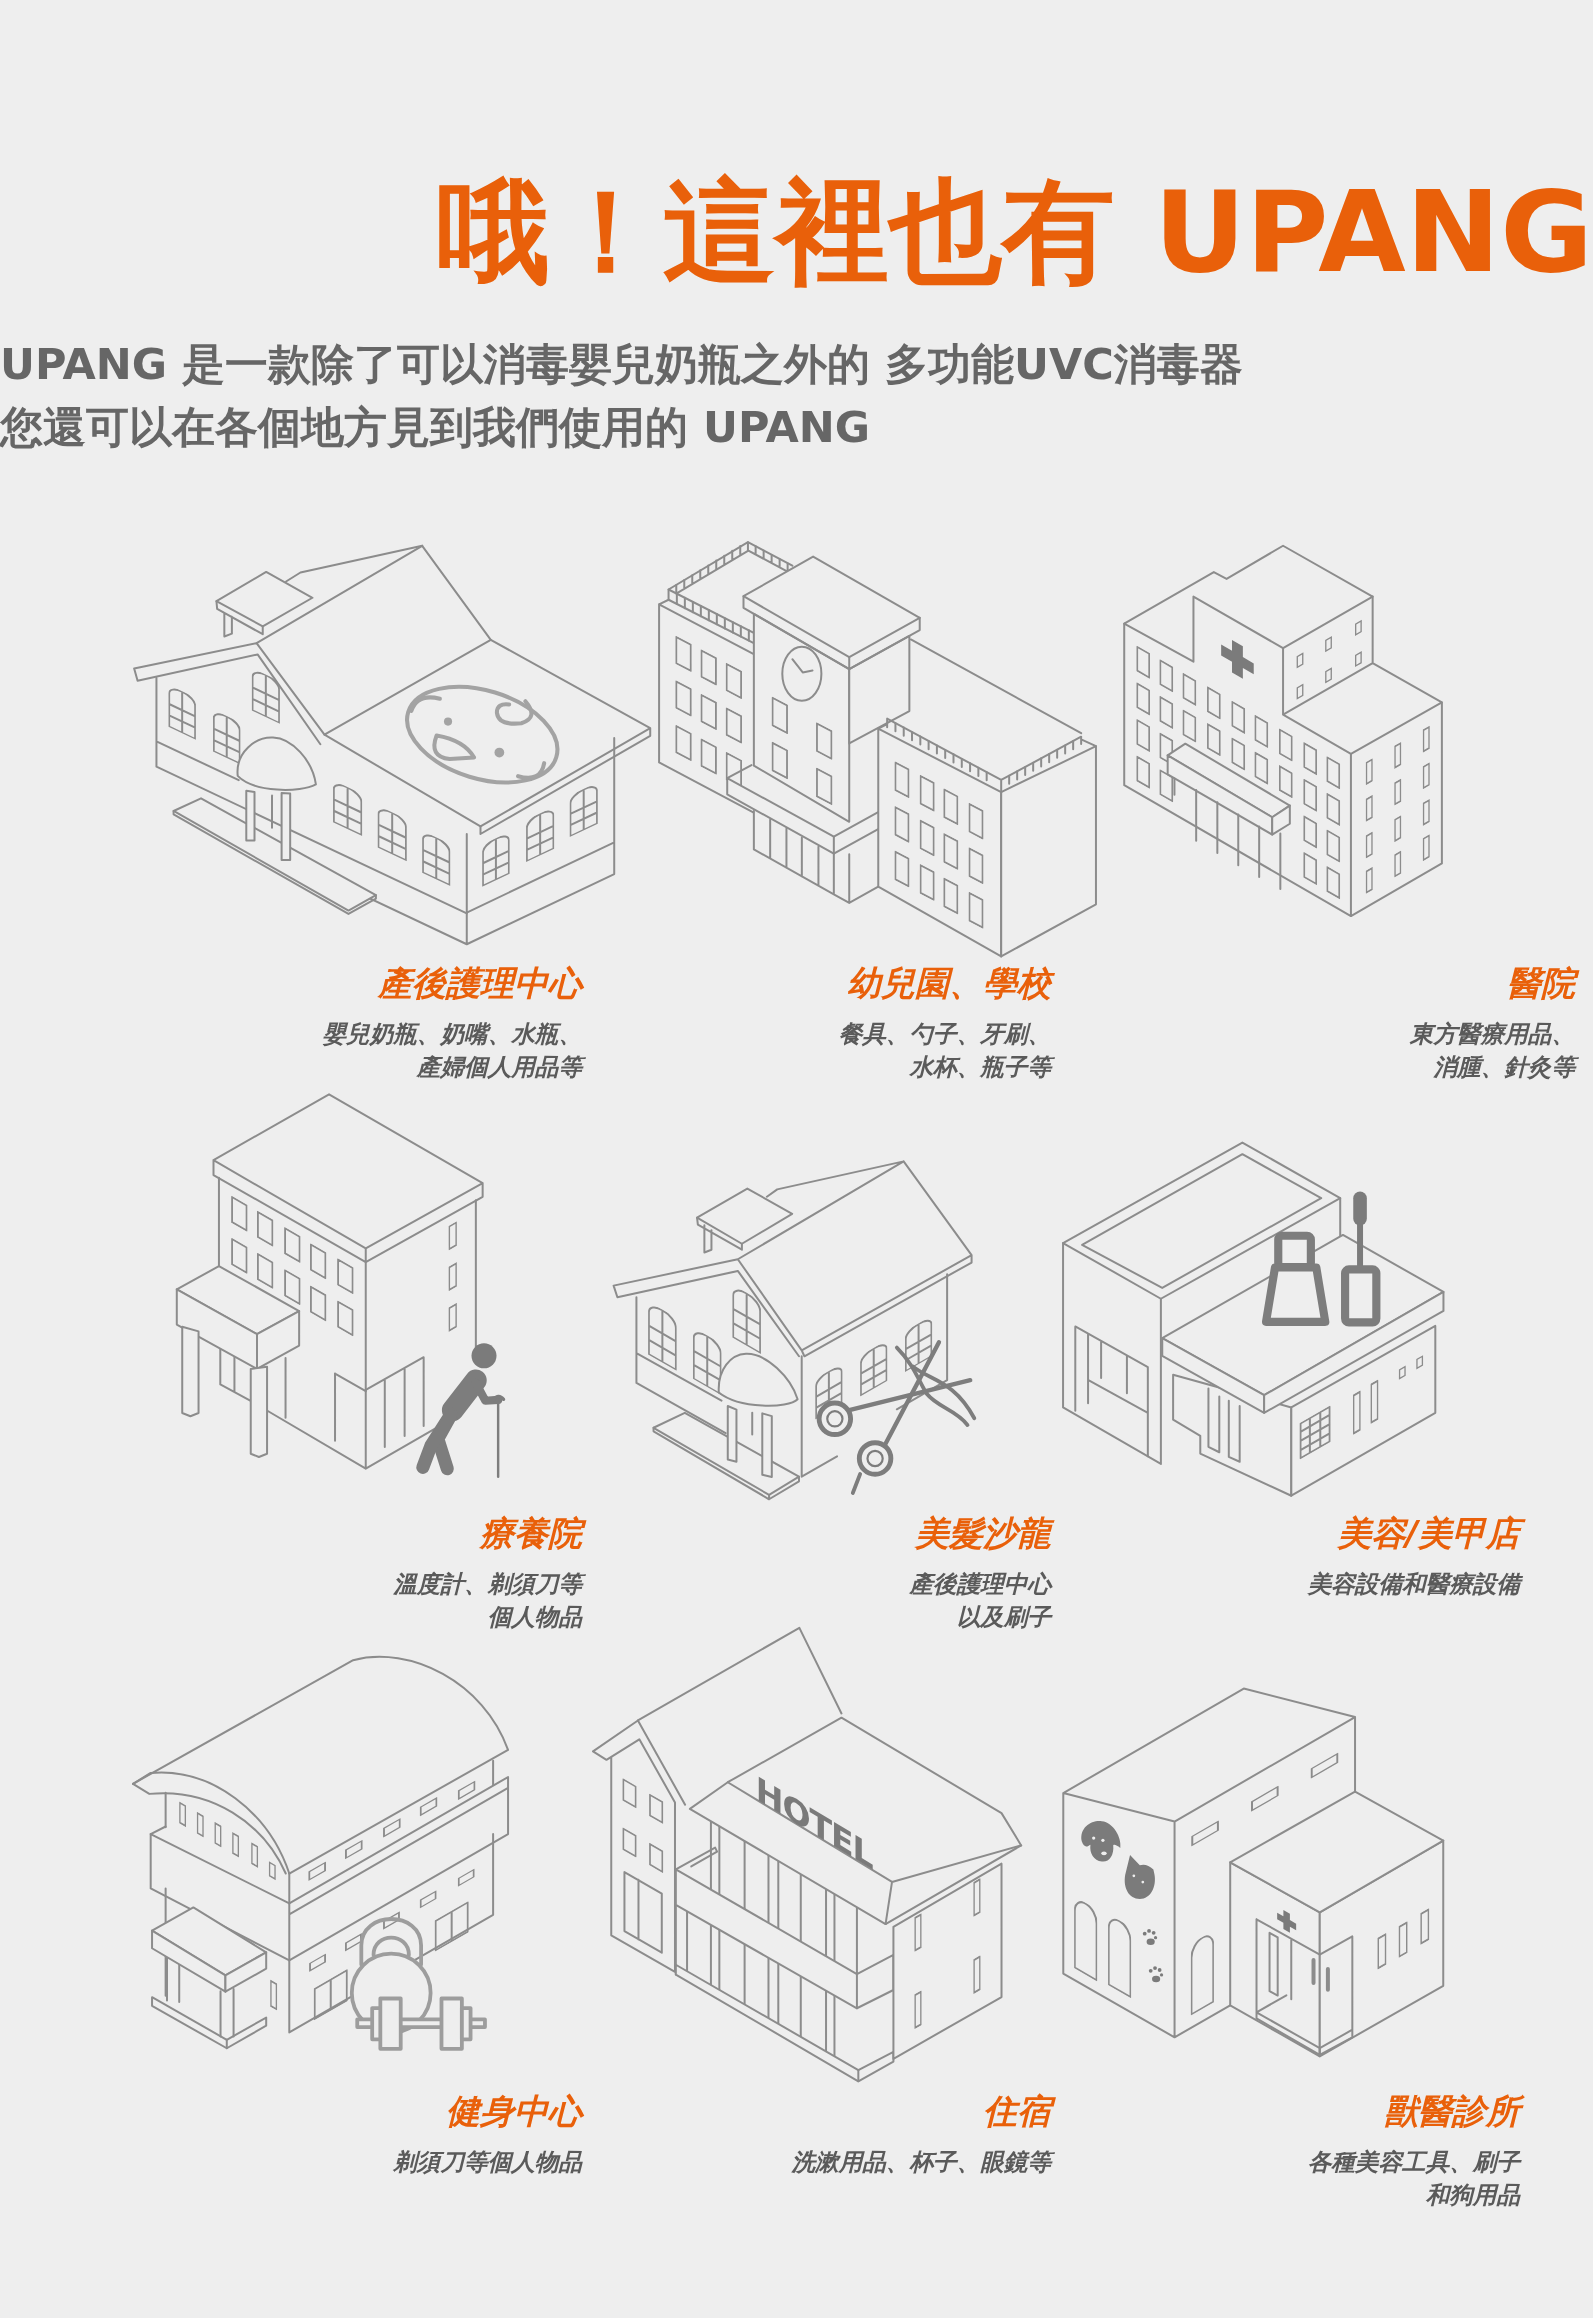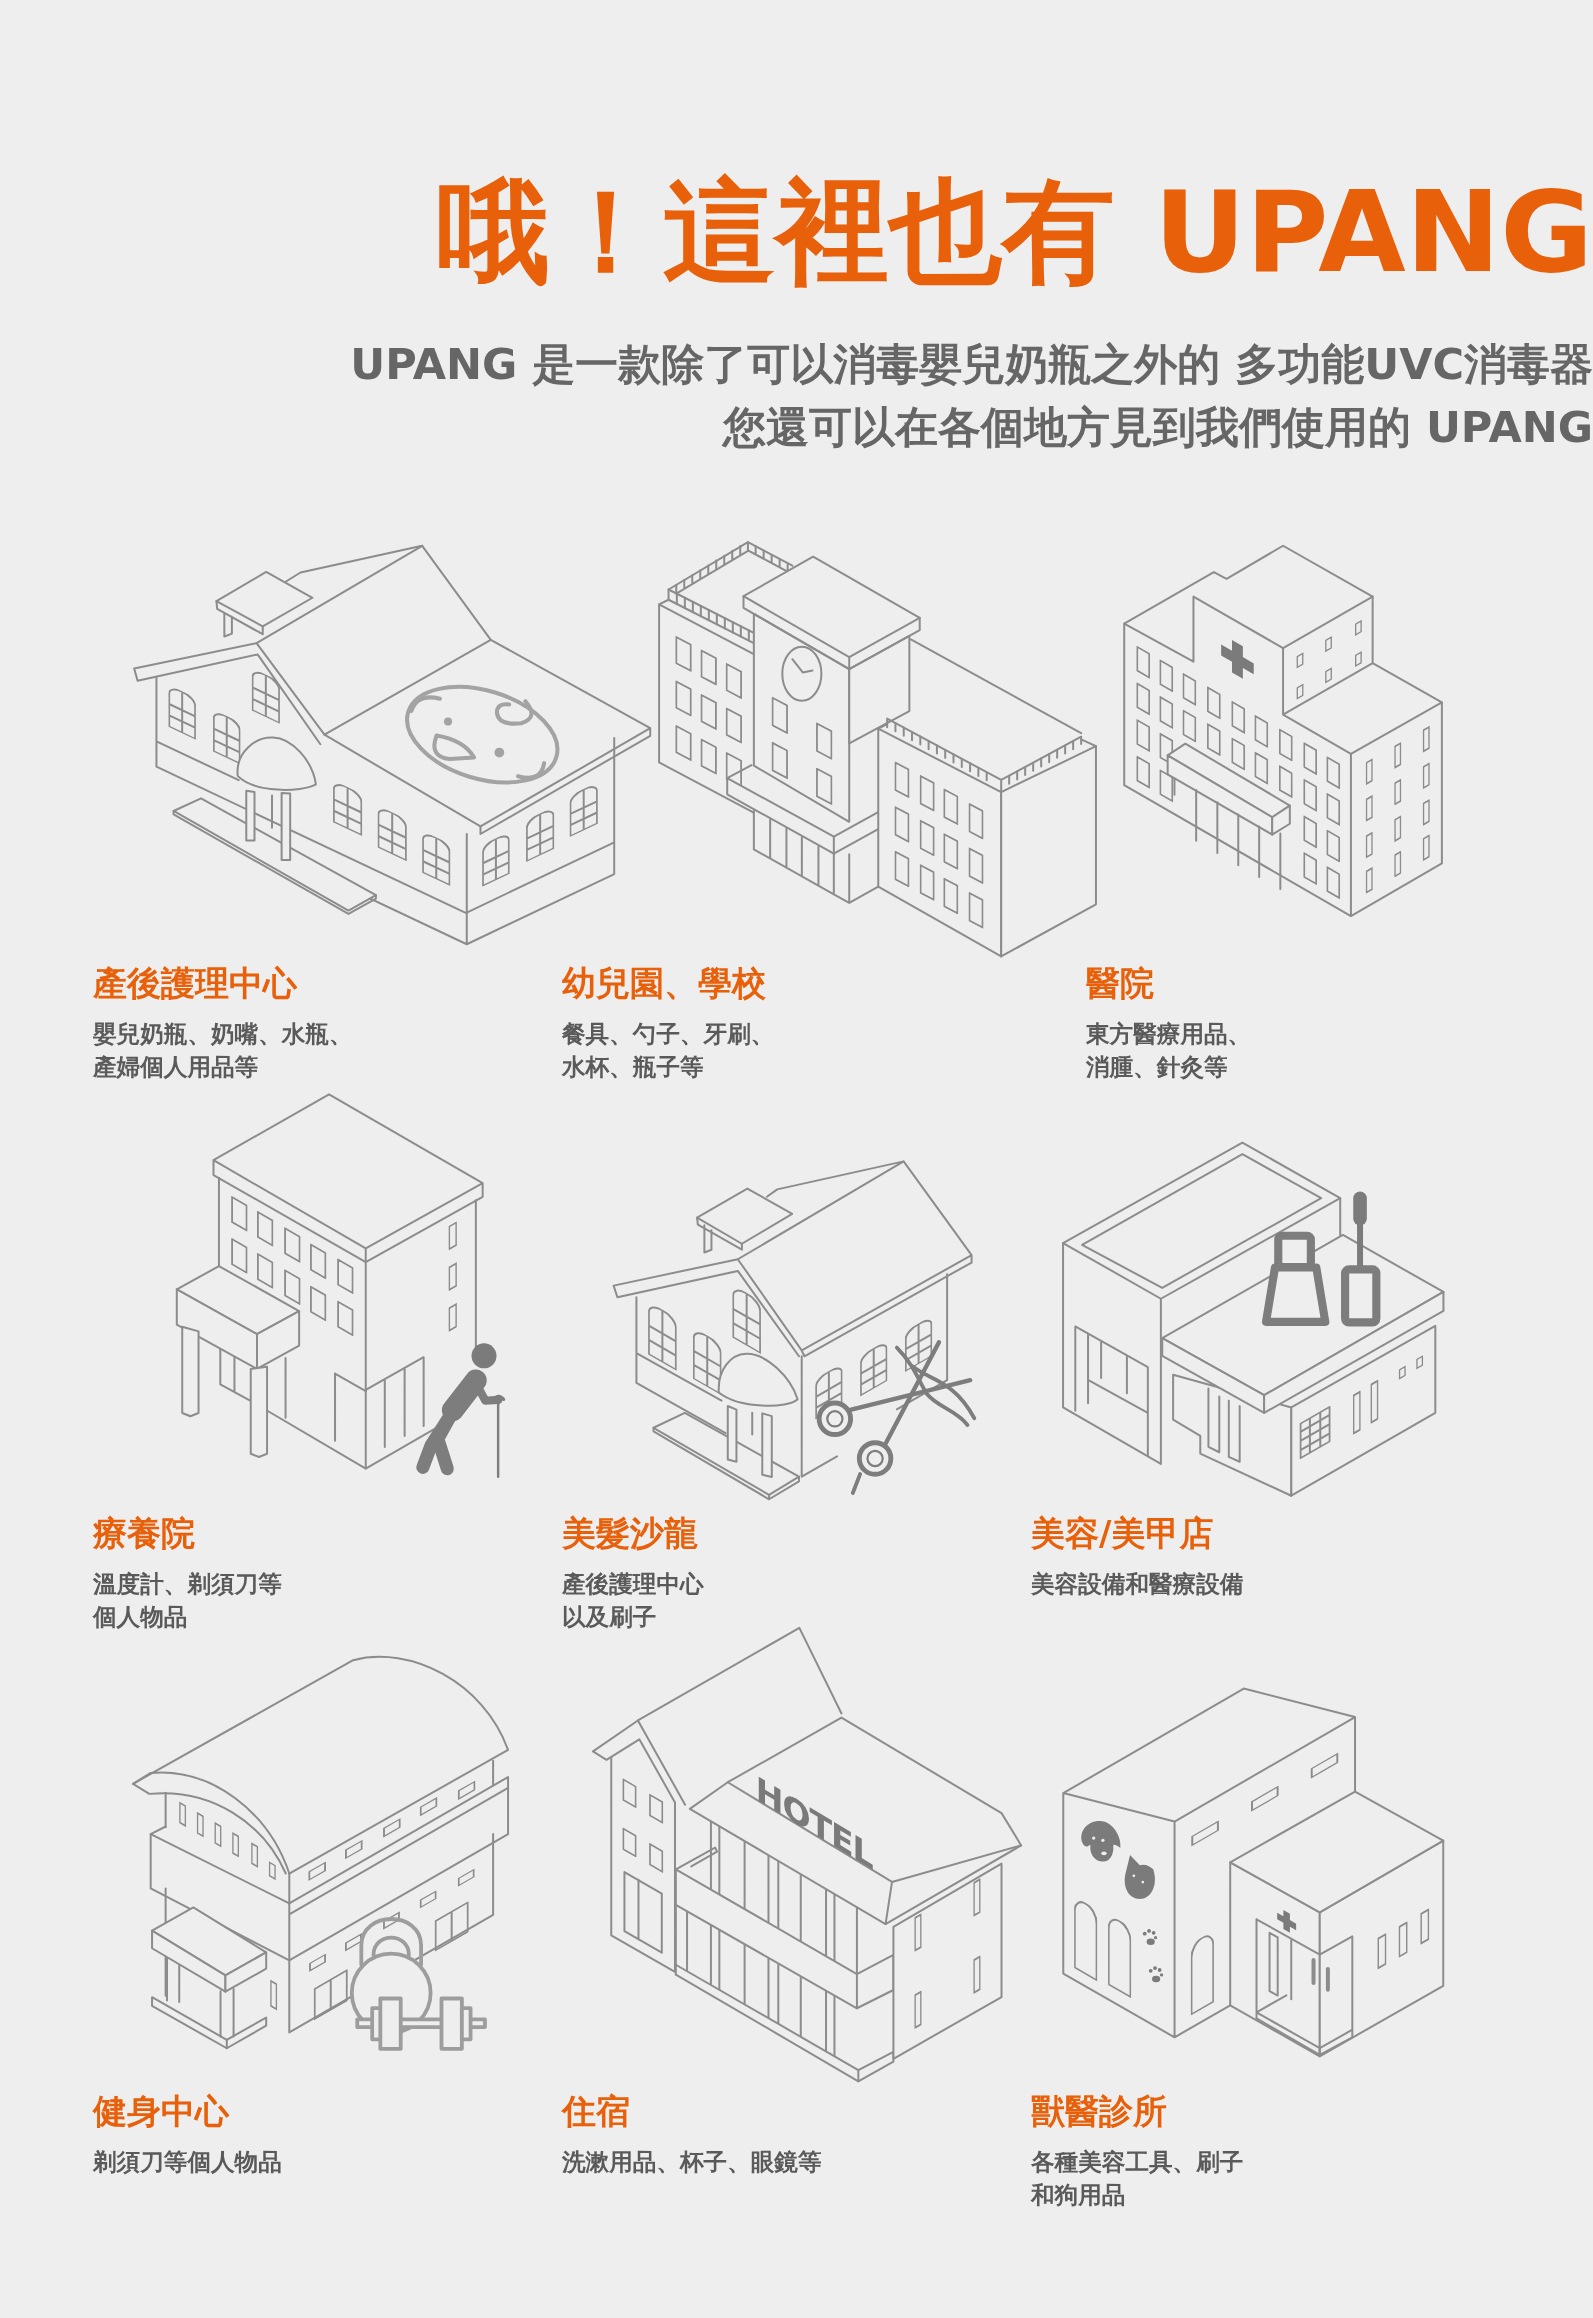--- a/index.html
+++ b/index.html
@@ -8,26 +8,26 @@
     background:#EEEEEE;
     font-family:"DejaVu Sans","Liberation Sans",sans-serif;
   }
   .title {
     position:absolute; left:0; top:163px; width:1593px;
     text-align:right; font-size:113px; line-height:139px;
     font-weight:bold; color:#E9600A; white-space:nowrap;
   }
   .subtitle {
     position:absolute; left:0; top:333px; width:1593px;
-    text-align:right; font-size:43px; line-height:63px;
+    text-align:left; font-size:43px; line-height:63px;
     font-weight:bold; color:#666666;
   }
   .subtitle div { white-space:nowrap; }
   .label {
-    position:absolute; width:489px; text-align:left;
+    position:absolute; width:489px; text-align:right;font-style:italic;
   }
   .label .ct {
     font-size:34px; line-height:41px; font-weight:bold; color:#E9600A; white-space:nowrap;
   }
   .label .cd {
     margin-top:14px; font-size:23.6px; line-height:33px; font-weight:bold; color:#5a5a5a;
   }
   .label .cd div { white-space:nowrap; }
   svg.ill { position:absolute; overflow:visible; }
   .ln { stroke:#8c8c8c; fill:none; stroke-width:2; stroke-linejoin:round; stroke-linecap:round; }

